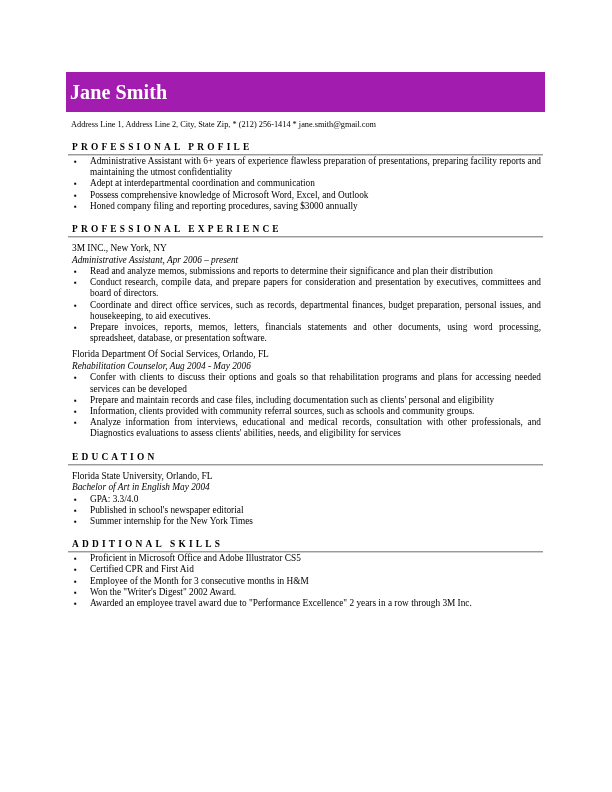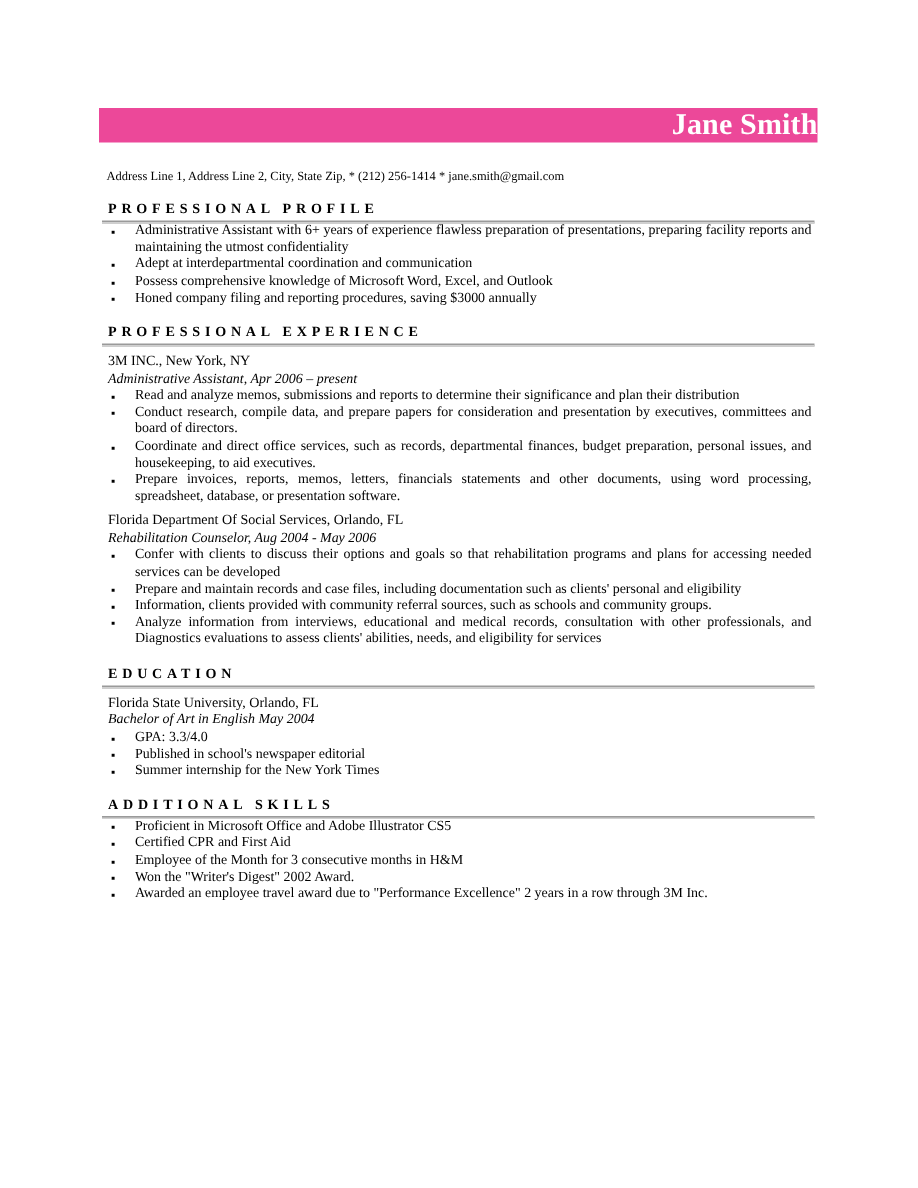--- a/index.html
+++ b/index.html
@@ -1,21 +1,21 @@
 <!DOCTYPE html>
 <html><head>
 <meta charset="utf-8">
 <style>
   html, body { margin: 0; padding: 0; background: #ffffff; }
   body { width: 612px; height: 792px; position: relative; overflow: hidden;
          font-family: "Liberation Serif", "DejaVu Serif", serif; color: #000; }
   .page { position: absolute; left: 66px; top: 72px; width: 477px; }
-  .name-bar { background: #ec4899; height: 23px; margin-right: -2px; display: flex; align-items: center; justify-content: flex-end; }
+  .name-bar { background: #a21caf; height: 40px; margin-right: -2px; display: flex; align-items: center; }
   .name { color: #fff; font-weight: bold; font-size: 20px; padding-left: 4px; line-height: 23px; letter-spacing: 0.1px; }
-  .contact { font-size: 8.3px; margin-top: 17px; padding-left: 5px; line-height: 11px; }
+  .contact { font-size: 8.3px; margin-top: 7px; padding-left: 5px; line-height: 11px; }
   .section { margin-top: 12px; }
   .section-title { font-weight: bold; font-size: 9.4px; letter-spacing: 3.2px; padding-left: 6px; line-height: 11px; }
   .rule { height: 1px; background: #9a9a9a; border-bottom: 1px solid #d0d0d0; margin-top: 1px; margin-left: 2px; }
   ul.bullets { list-style: none; margin: 0; padding: 0; }
   ul.bullets li { position: relative; padding-left: 24px; padding-right: 2px; font-size: 9.3px; line-height: 11.2px; text-align: justify; }
   ul.bullets li::before { content: "\25AA"; position: absolute; left: 8px; top: 0; font-size: 8px; }
   .profile-list { margin-top: 5px; }
   .job-head { padding-left: 6px; margin-top: 5px; }
   .org { font-weight: normal; font-size: 9.4px; line-height: 11.5px; }
   .role { font-style: italic; font-size: 9.3px; line-height: 11.5px; }

